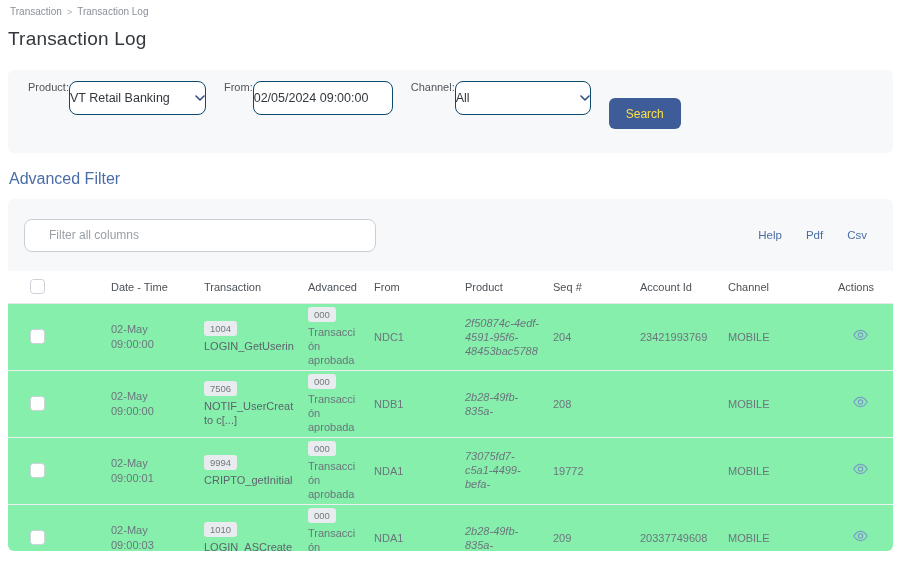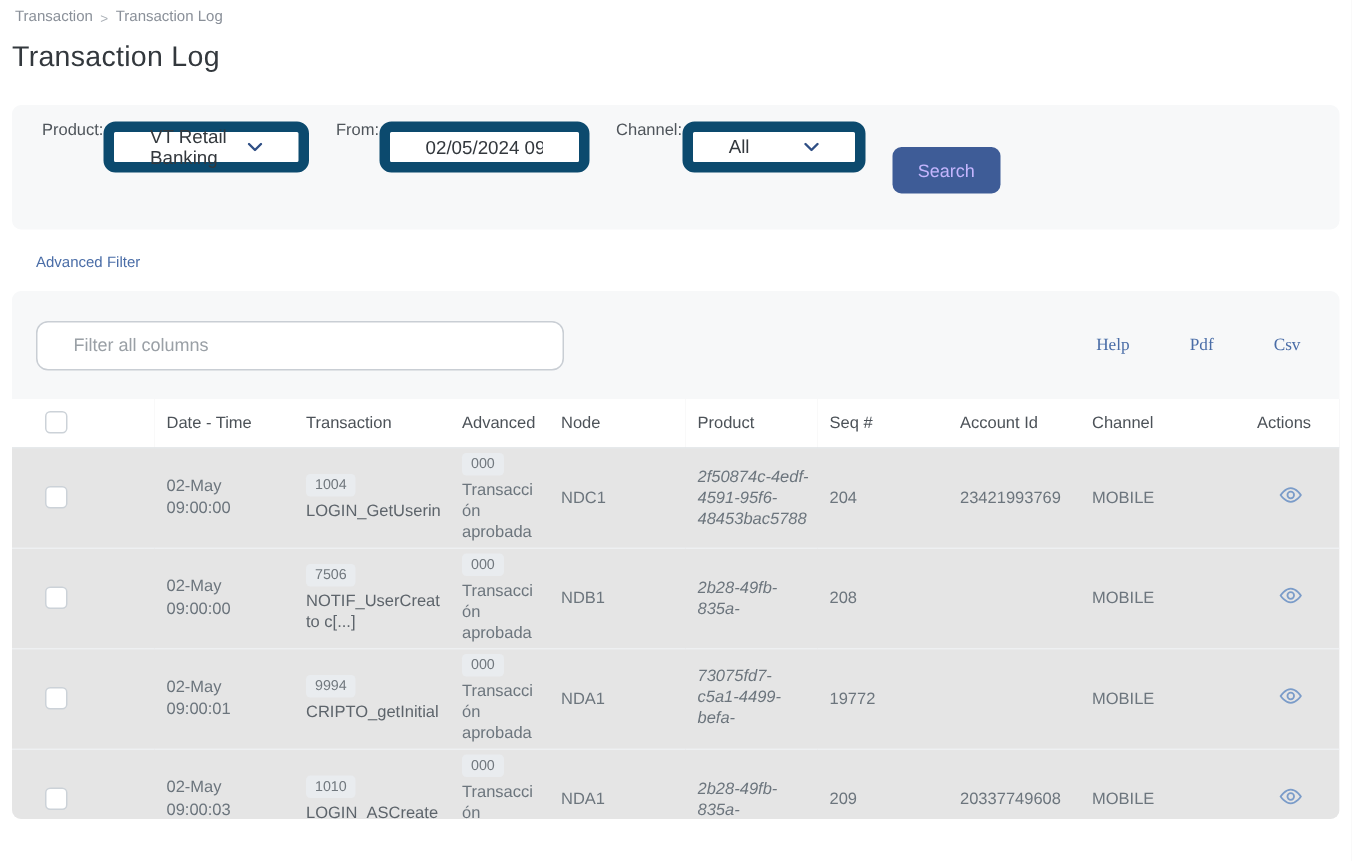--- a/index.html
+++ b/index.html
@@ -14,46 +14,46 @@
   
   .page-title { margin:11px 0 0 8px; font-size:19px; font-weight:500; color:#33383d; letter-spacing:.2px; }
   
   .filter-card {
     margin:20px 8px 0 8px; background:#f7f8f9; border-radius:6px;
     height:83px; padding:11px 0 0 20px; display:flex; align-items:flex-start; gap:18px;
   }
   .fgroup { display:flex; flex-direction:row; }
   .fgroup label { font-size:11px; color:#4f555b; margin-bottom:4px; }
   .control {
-    height:34px; background:#fff; border:7px solid #0c4a6e; border-radius:8px;
-    font-size:12.5px; color:#33383d; padding:0 24px; outline:none;
+    height:34px; background:#fff; border:1px solid #0c4a6e; border-radius:8px;
+    font-size:12.5px; color:#33383d; padding:0 0; outline:none;
     font-family:"Liberation Sans", sans-serif;
   }
   .select-box { display:flex; align-items:center; justify-content:space-between; cursor:pointer; }
   .select-box .chev { margin-left:10px; display:flex; }
   .w-product { width:137px; }
   .w-from { width:140px; }
   .w-to { width:139px; }
-  .w-channel { width:122px; }
+  .w-channel { width:136px; }
   .search-btn {
-    margin-top:17px; height:31px; padding:0 17px; background:#3e5c97; color:#c4b5fd;
+    margin-top:17px; height:31px; padding:0 17px; background:#3e5c97; color:#fde047;
     border:none; border-radius:6px; font-size:12px; cursor:pointer;
     font-family:"Liberation Sans", sans-serif;
   }
   
-  .adv-filter { display:inline-block; margin:17px 0 0 24px; font-size:10px; color:#4a6da7; text-decoration:none; cursor:pointer; }
+  .adv-filter { display:inline-block; margin:17px 0 0 9px; font-size:16px; color:#4a6da7; text-decoration:none; cursor:pointer; }
   
   .table-card { margin:11px 8px 0 8px; background:#f7f8f9; border-radius:6px; height:352px; overflow:hidden; }
   .table-toolbar { display:flex; align-items:center; justify-content:space-between; padding:14px 26px 0 16px; height:58px; }
   .filter-input { width:352px; height:33px; background:#fff; border:1px solid #c9ced4; border-radius:8px; font-size:12px; color:#33383d; padding:0 24px; outline:none; font-family:"Liberation Sans", sans-serif; }
   .filter-input::placeholder { color:#9aa0a6; }
-  .toolbar-links { display:flex; gap:40px;font-family:Liberation Serif, serif; }
+  .toolbar-links { display:flex; gap:24px; }
   .toolbar-links a { font-size:11.5px; color:#4a6da7; text-decoration:none; cursor:pointer; }
   
-  .tx-table { width:100%; border-collapse:collapse; table-layout:fixed; background:#e5e5e5; margin-top:14px; }
+  .tx-table { width:100%; border-collapse:collapse; table-layout:fixed; background:#86efac; margin-top:14px; }
   .tx-table col.c-check { width:95px; } .tx-table col.c-date { width:93px; }
   .tx-table col.c-tx { width:104px; } .tx-table col.c-resp { width:66px; }
   .tx-table col.c-node { width:91px; } .tx-table col.c-term { width:88px; }
   .tx-table col.c-seq { width:87px; } .tx-table col.c-acct { width:88px; }
   .tx-table col.c-chan { width:110px; }
   .tx-table th {
     height:32px; font-size:11px; font-weight:400; color:#4c5258; text-align:left;
     padding:0 6px 0 8px; border-bottom:1px solid #e6e9eb; background:#fff;
   }
   .tx-table th.th-actions, .tx-table td.td-actions { text-align:right; padding-right:24px; }
@@ -151,21 +151,21 @@
         <col class="c-actions">
     </colgroup>
     <thead>
       <tr>
         <th class="th-check">
             <input type="checkbox" class="row-check" style="">
           </th>
         <th>Date - Time</th>
         <th>Transaction</th>
         <th>Advanced</th>
-        <th>Node</th>
+        <th>From</th>
         <th>Product</th>
         <th>Seq #</th>
         <th>Account Id</th>
         <th>Channel</th>
         <th class="th-actions">Actions</th>
       </tr>
     </thead>
     <tbody>
   <tr>
     <td class="td-check">

